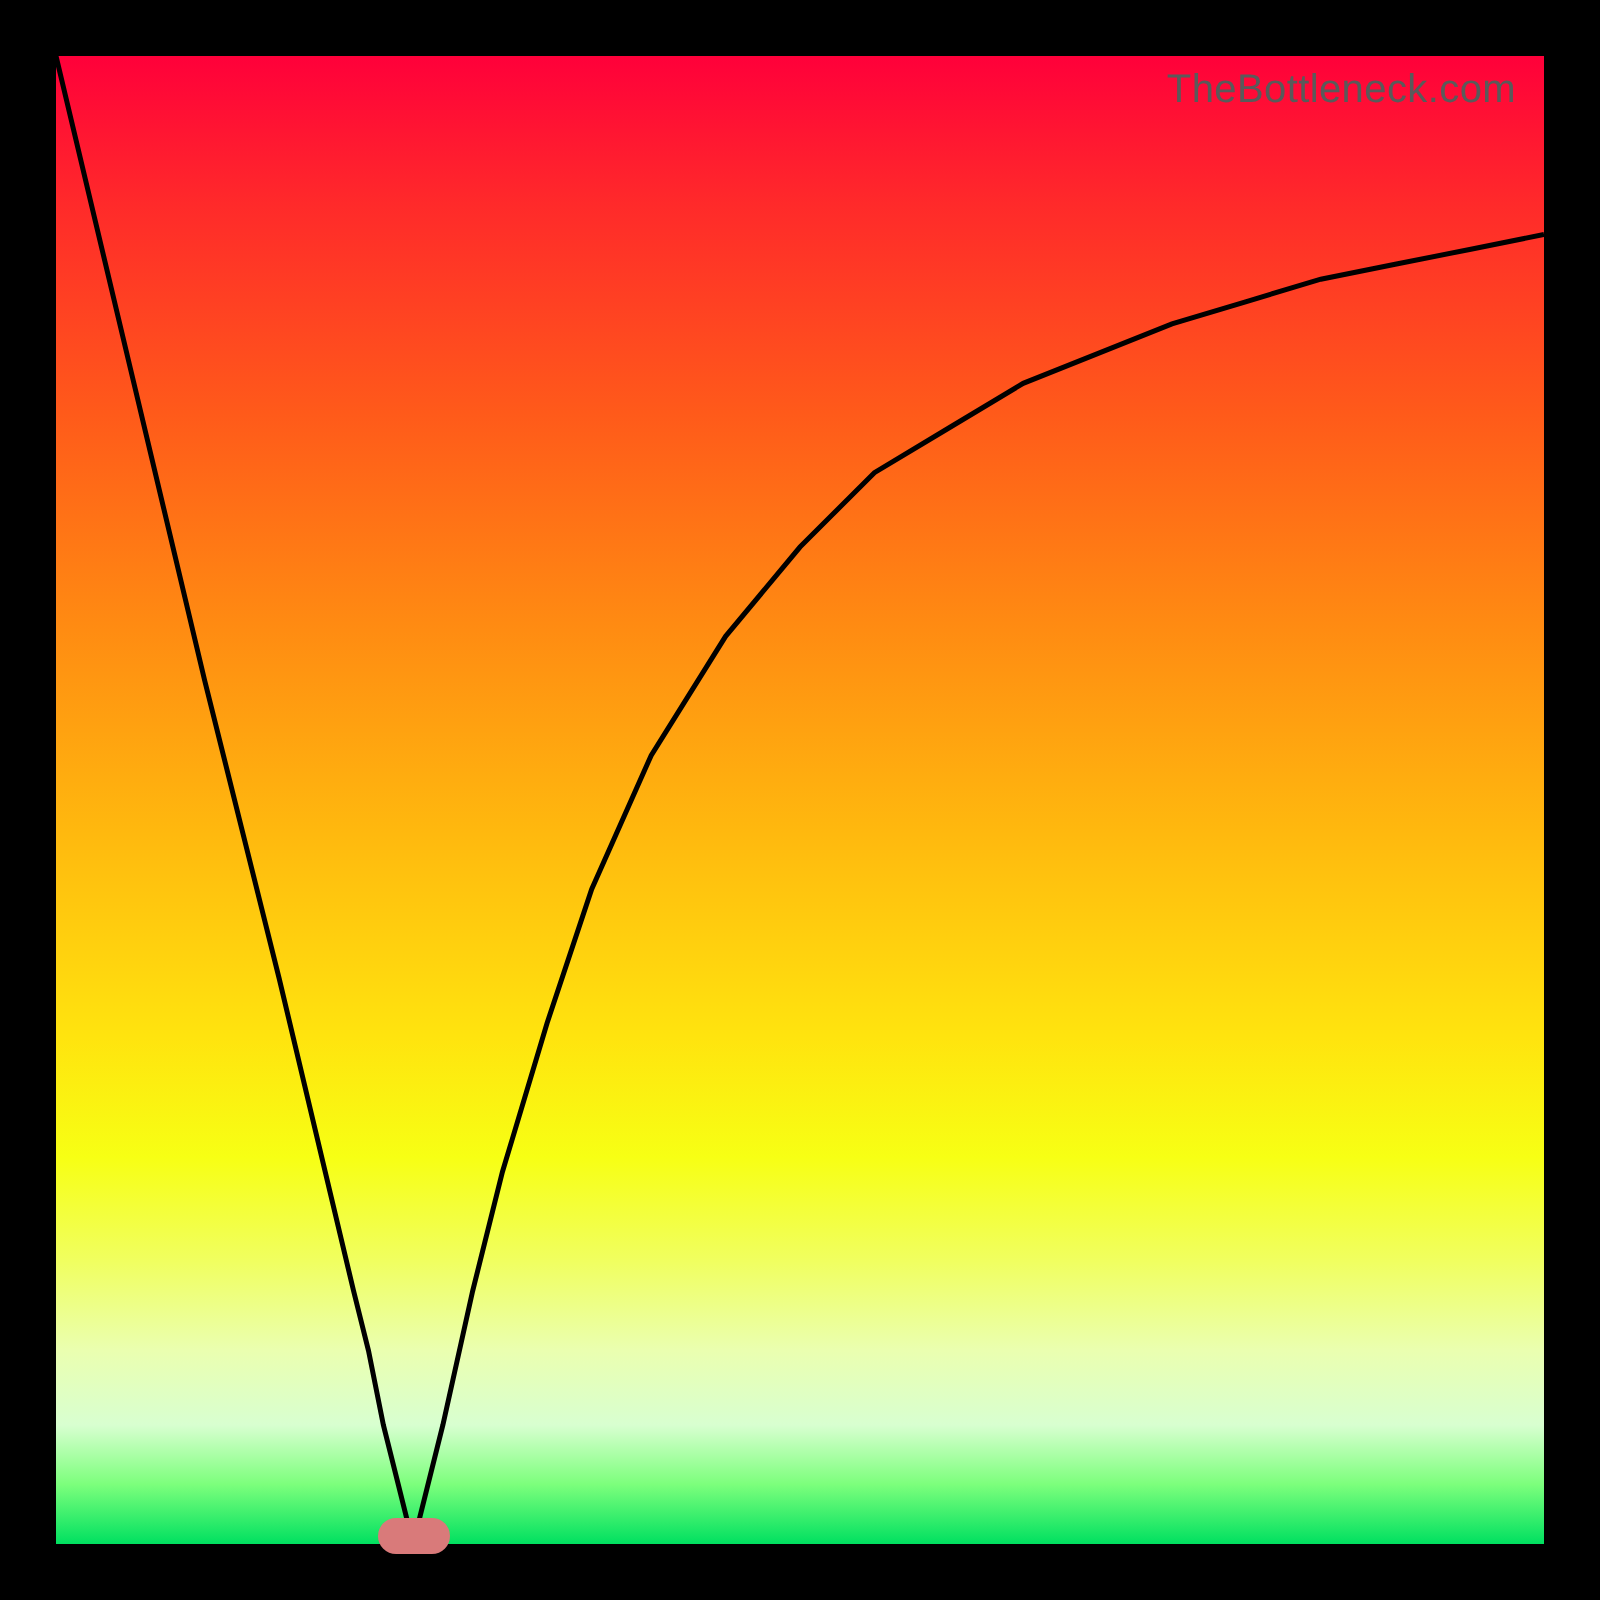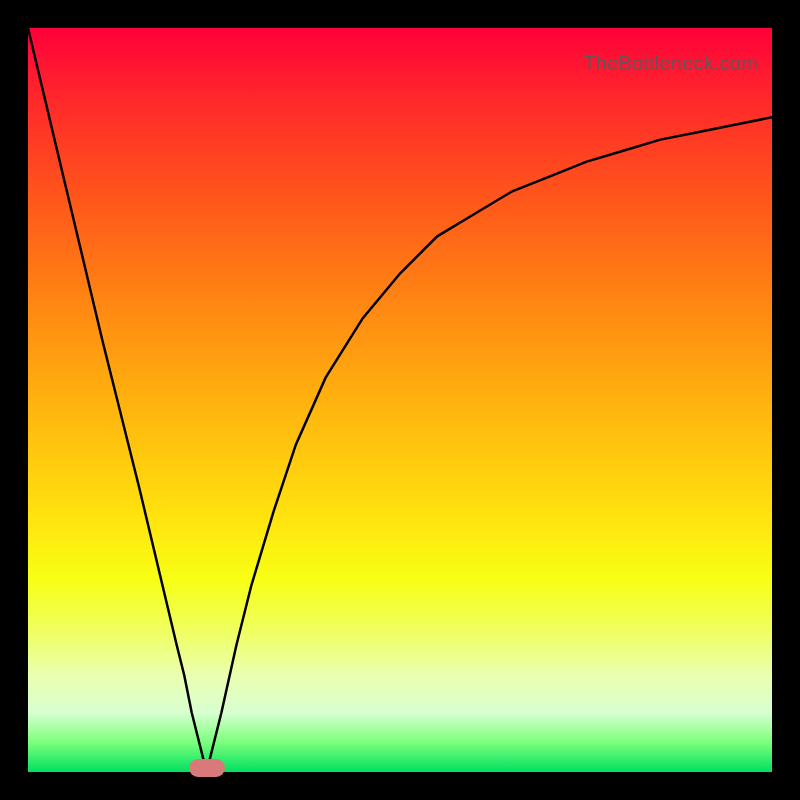--- a/index.html
+++ b/index.html
@@ -32,21 +32,21 @@
       #ffe40e 66%,
       #f7ff14 74%,
       #f0ff60 81%,
       #eaffb0 87%,
       #d8ffd0 92%,
       #7cff7c 96%,
       #00e060 100%);
   }
   .watermark {
     position: absolute;
-    top: 24px;
+    top: 6px;
     right: 14px;
     color: #5a5a5a;
     font-size: 20px;
     font-weight: 500;
     letter-spacing: 0.2px;
     pointer-events: none;
   }
   .curve-svg {
     position: absolute;
     left: 0;

